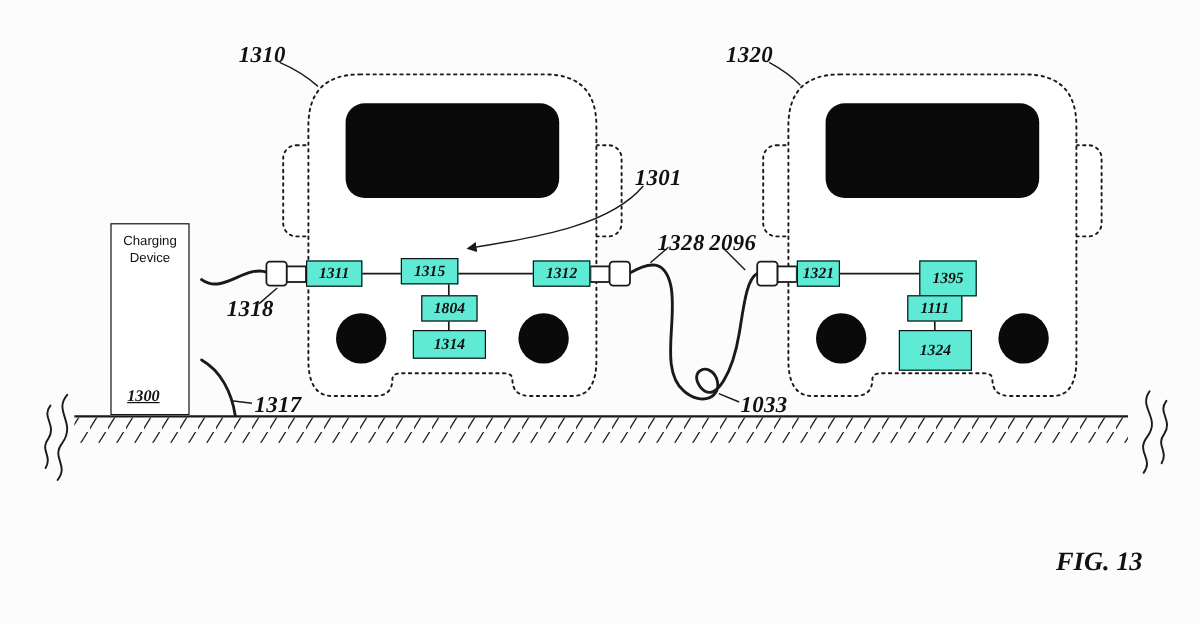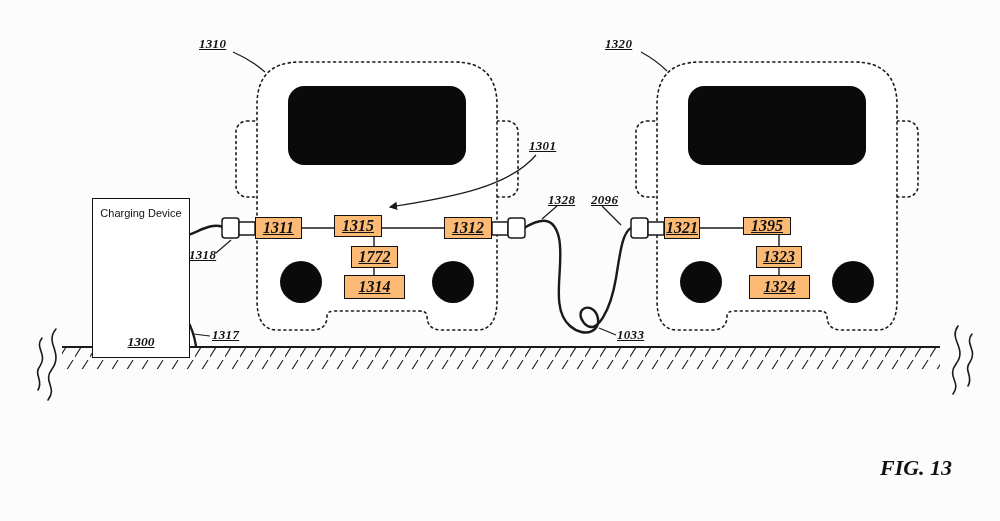--- a/index.html
+++ b/index.html
@@ -12,40 +12,39 @@
 
   .dot   { fill:#ffffff; stroke:#1a1a1a; stroke-width:1.6; stroke-dasharray:2 3.6; stroke-linecap:round; }
   .solid { stroke:#1a1a1a; stroke-width:1.4; fill:none; }
   .cable { stroke:#1a1a1a; stroke-width:2.4; fill:none; stroke-linecap:round; }
   .plug  { fill:#ffffff; stroke:#1a1a1a; stroke-width:1.5; }
   .leader{ stroke:#1a1a1a; stroke-width:1.2; fill:none; }
   .squig { stroke:#1a1a1a; stroke-width:1.6; fill:none; stroke-linecap:round; }
 
   .ref-label {
     position:absolute; font-style:italic; font-weight:700;
-    font-size:13px; letter-spacing:.3px; white-space:nowrap;text-decoration:underline;
+    font-size:19px; letter-spacing:.3px; white-space:nowrap;
   }
   .box {
     position:absolute; box-sizing:border-box;
-    border:1.4px solid #111; background:#fdba74;
+    border:1.4px solid #111; background:#5eead4;
     display:flex; align-items:center; justify-content:center;
-    font-style:italic; font-weight:700; font-size:16px;
-    text-decoration:underline;
+    font-style:italic; font-weight:700; font-size:13px;
   }
   #charging-device {
-    position:absolute; left:92px; top:186px; width:98px; height:160px;
-    box-sizing:border-box; border:1.6px solid #111; background:#ffffff;margin-top:12px;
+    position:absolute; left:92px; top:186px; width:66px; height:160px;
+    box-sizing:border-box; border:1.6px solid #111; background:#ffffff;
   }
   #cd-title {
     margin-top:7px; text-align:center;
     font-family:"Liberation Sans", sans-serif;
     font-size:11px; line-height:1.3; padding:0 6px;
   }
   #cd-ref {
-    position:absolute; bottom:7px; left:0; width:100%; text-align:center;
+    position:absolute; bottom:7px; left:13px; width:100%; 
     font-style:italic; font-weight:700; font-size:13.5px; text-decoration:underline;
   }
   #fig-label {
     position:absolute; left:880px; top:455px;
     font-style:italic; font-weight:700; font-size:22px;
   }
 </style>
 </head>
 <body>
 
@@ -112,27 +111,27 @@
   </svg>
 
   <div id="charging-device">
     <div id="cd-title">Charging Device</div>
     <div id="cd-ref">1300</div>
   </div>
 
   <div class="box" style="left:255px;top:217px;width:47px;height:22px">1311</div>
   <div class="box" style="left:334px;top:215px;width:48px;height:22px">1315</div>
   <div class="box" style="left:444px;top:217px;width:48px;height:22px">1312</div>
-  <div class="box" style="left:351px;top:246px;width:47px;height:22px">1772</div>
+  <div class="box" style="left:351px;top:246px;width:47px;height:22px">1804</div>
   <div class="box" style="left:344px;top:275px;width:61px;height:24px">1314</div>
 
   <div class="box" style="left:664px;top:217px;width:36px;height:22px">1321</div>
-  <div class="box" style="left:743px;top:217px;width:48px;height:18px">1395</div>
-  <div class="box" style="left:756px;top:246px;width:46px;height:22px">1323</div>
-  <div class="box" style="left:749px;top:275px;width:61px;height:24px">1324</div>
+  <div class="box" style="left:766px;top:217px;width:48px;height:30px">1395</div>
+  <div class="box" style="left:756px;top:246px;width:46px;height:22px">1111</div>
+  <div class="box" style="left:749px;top:275px;width:61px;height:34px">1324</div>
 
   <div class="ref-label" style="left:199px;top:36px">1310</div>
   <div class="ref-label" style="left:605px;top:36px">1320</div>
   <div class="ref-label" style="left:529px;top:138px">1301</div>
   <div class="ref-label" style="left:548px;top:192px">1328</div>
   <div class="ref-label" style="left:591px;top:192px">2096</div>
   <div class="ref-label" style="left:189px;top:247px">1318</div>
   <div class="ref-label" style="left:212px;top:327px">1317</div>
   <div class="ref-label" style="left:617px;top:327px">1033</div>
 

